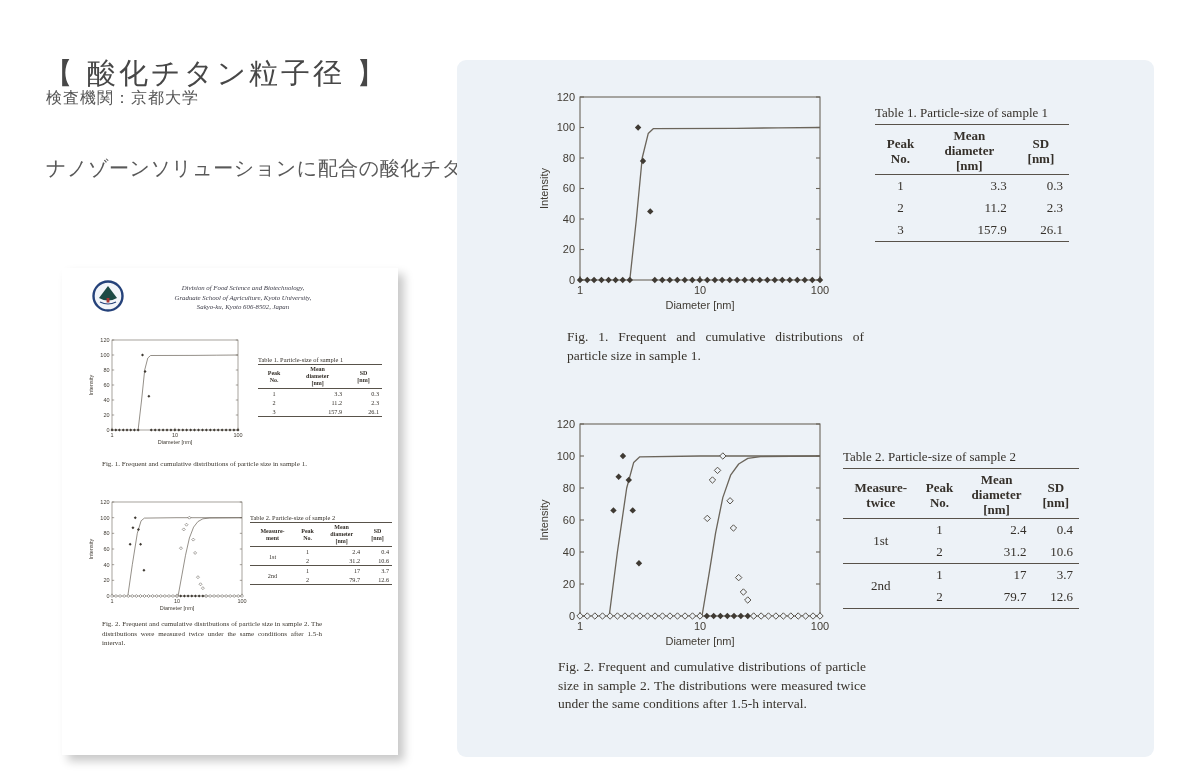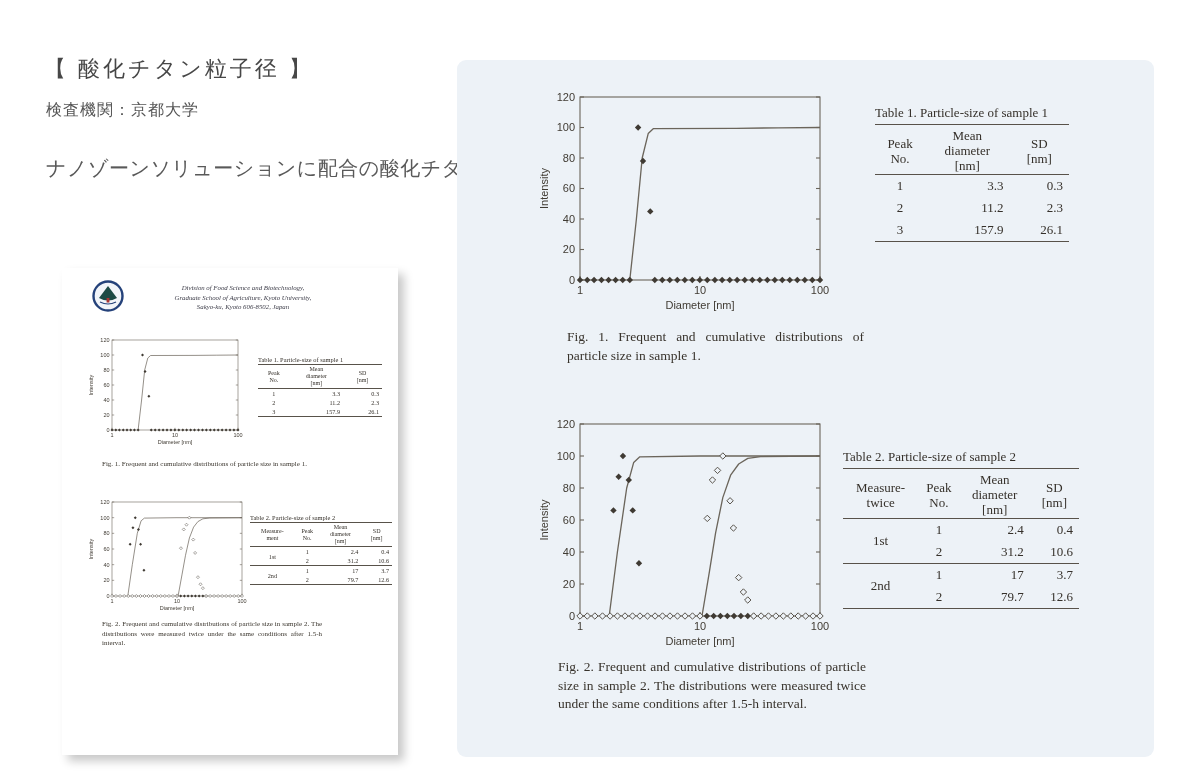--- a/index.html
+++ b/index.html
@@ -1,22 +1,22 @@
 <!DOCTYPE html>
 <html><head>
 <meta charset="utf-8">
 <style>
   html,body{margin:0;padding:0;}
   body{width:1181px;height:779px;background:#ffffff;position:relative;overflow:hidden;
        font-family:"Liberation Sans",sans-serif;}
   .abs{position:absolute;}
 
   
-  .jp-title{left:44px;top:54px;font-size:22px;color:#474747;letter-spacing:3px;font-weight:500;}
-  .jp-agency{left:46px;top:100px;font-size:16px;color:#555555;letter-spacing:1px;}
+  .jp-title{left:44px;top:54px;font-size:29px;color:#474747;letter-spacing:3px;font-weight:500;}
+  .jp-agency{left:46px;top:88px;font-size:16px;color:#555555;letter-spacing:1px;}
   .jp-desc{left:46px;top:152px;font-size:20px;color:#595959;line-height:32px;letter-spacing:0.5px;}
 
   
   .thumb{left:62px;top:268px;width:336px;height:487px;background:#ffffff;
          box-shadow:6px 6px 9px rgba(0,0,0,0.22);}
   .thumb-logo{left:30px;top:12px;width:32px;height:32px;}
   .thumb-aff{left:55px;top:15px;width:252px;text-align:center;
              font-family:"Liberation Serif",serif;font-style:italic;
              font-size:6.8px;line-height:9.5px;color:#3a3a46;white-space:pre-line;}
   .mini-cap{font-family:"Liberation Serif",serif;font-size:7px;line-height:9.5px;
@@ -26,21 +26,21 @@
   .panel{left:457px;top:60px;width:697px;height:697px;background:#edf2f7;border-radius:9px;}
 
   .caption{font-family:"Liberation Serif",serif;font-size:13.5px;line-height:18.5px;
            color:#38332c;text-align:justify;}
 
   
   .tblbox{color:#35302a;font-family:"Liberation Serif",serif;}
   .t-title{font-size:13px;padding-bottom:3px;border-bottom:1.3px solid #58524a;white-space:nowrap;margin-top:12px;}
   table.acad{border-collapse:collapse;width:100%;border-bottom:1.4px solid #58524a;
              font-family:"Liberation Serif",serif;}
-  table.acad th{font-weight:normal;font-size:13px;white-space:pre-line;line-height:15px;
+  table.acad th{font-weight:bold;font-size:13px;white-space:pre-line;line-height:15px;
                 padding:3px 2px 1px 2px;border-bottom:1.4px solid #58524a;text-align:center;}
   table.acad td{font-size:13px;padding:3px 6px;}
   table.acad tr.sep td{border-top:1.2px solid #58524a;}
   .mini .t-title{font-size:6.4px;padding-bottom:1px;border-bottom:0.8px solid #58524a;}
   .mini table.acad{border-bottom:0.9px solid #58524a;}
   .mini table.acad th{font-size:6px;line-height:7px;padding:1px 1px 1px 1px;border-bottom:0.9px solid #58524a;}
   .mini table.acad td{font-size:6.2px;padding:1px 3px;}
   .mini table.acad tr.sep td{border-top:0.7px solid #58524a;}
 </style>
 </head>

